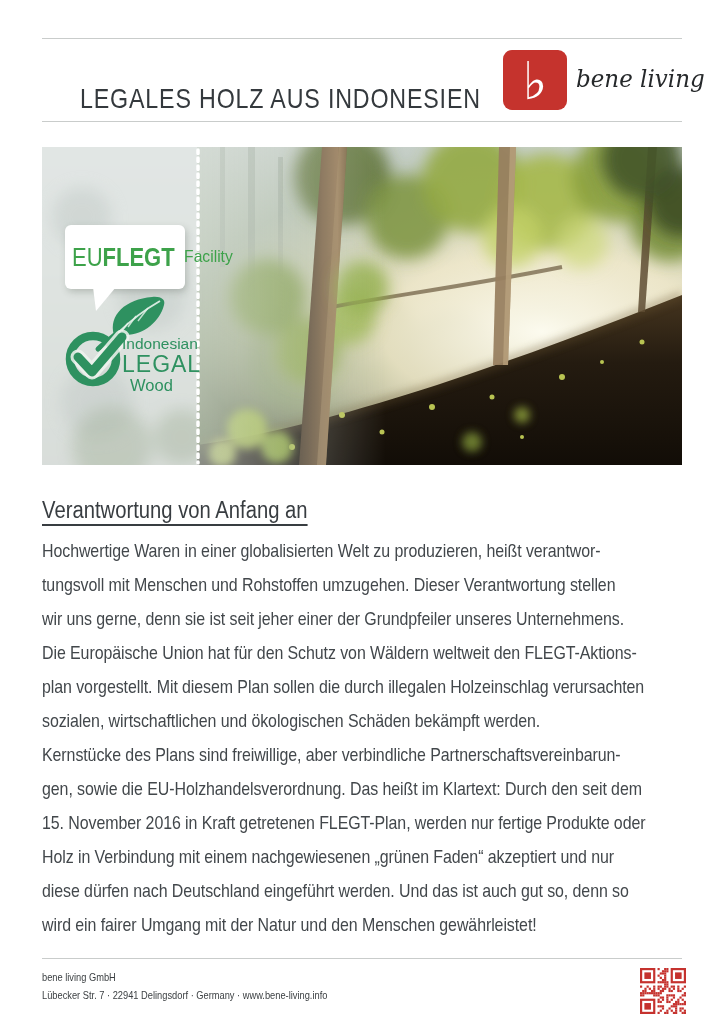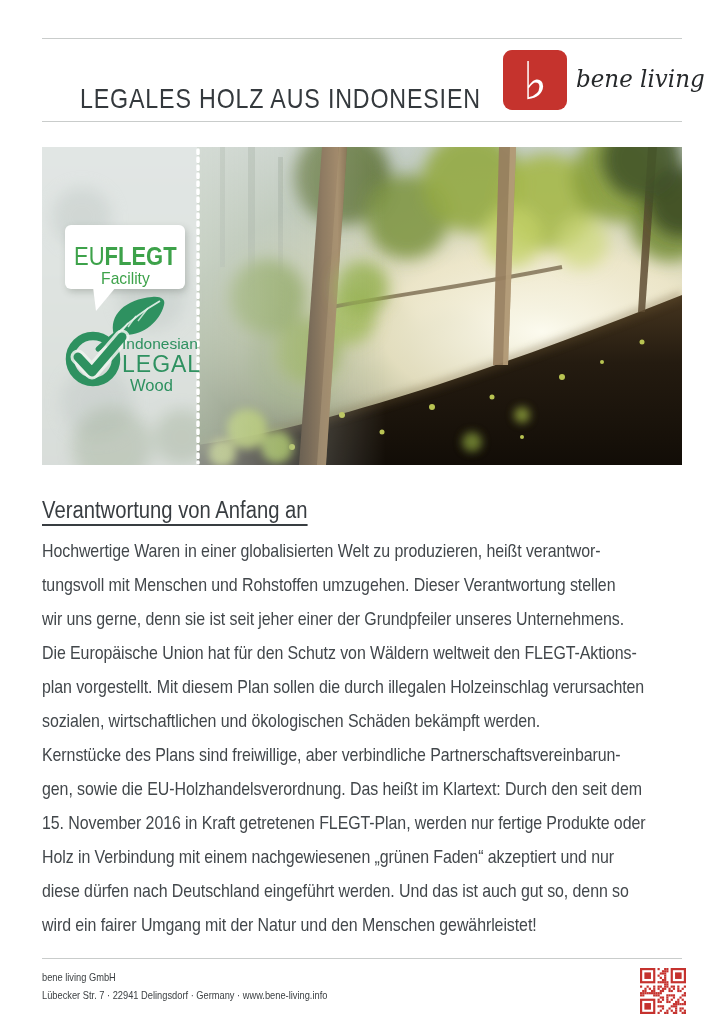--- a/index.html
+++ b/index.html
@@ -20,21 +20,21 @@
   .brand-script{position:absolute;left:576px;top:64px;width:106px;text-align:center;
                 font-family:"DejaVu Serif",serif;font-style:italic;font-size:25px;color:#26292b;
                 transform:scaleX(.92);transform-origin:0 0;white-space:nowrap;}
 
   
   .hero{position:absolute;left:42px;top:147px;width:640px;height:318px;}
   .hero svg.forest{position:absolute;left:0;top:0;width:100%;height:100%;display:block;}
 
   .bubble{position:absolute;left:23px;top:78px;width:120px;height:64px;background:#ffffff;
           border-radius:6px;box-shadow:2px 3px 7px rgba(60,70,60,.25);
-          display:flex;flex-direction:column;align-items:center;justify-content:flex-end;}
+          display:flex;flex-direction:row;align-items:center;justify-content:flex-start;}
   .bubble .row1{font-size:25px;line-height:25px;color:#3da24a;letter-spacing:0;
                 transform:scaleX(.88);transform-origin:50% 50%;white-space:nowrap;}
   .bubble .row1 .eu{font-weight:400;}
   .bubble .row1 .flegt{font-weight:700;}
   .bubble .row2{font-size:17px;line-height:20px;color:#3da24a;transform:scaleX(.92);}
   .bubble-tail{position:absolute;left:48px;top:140px;width:26px;height:24px;}
 
   .legalwood{position:absolute;left:14px;top:146px;width:175px;height:112px;}
 
   

